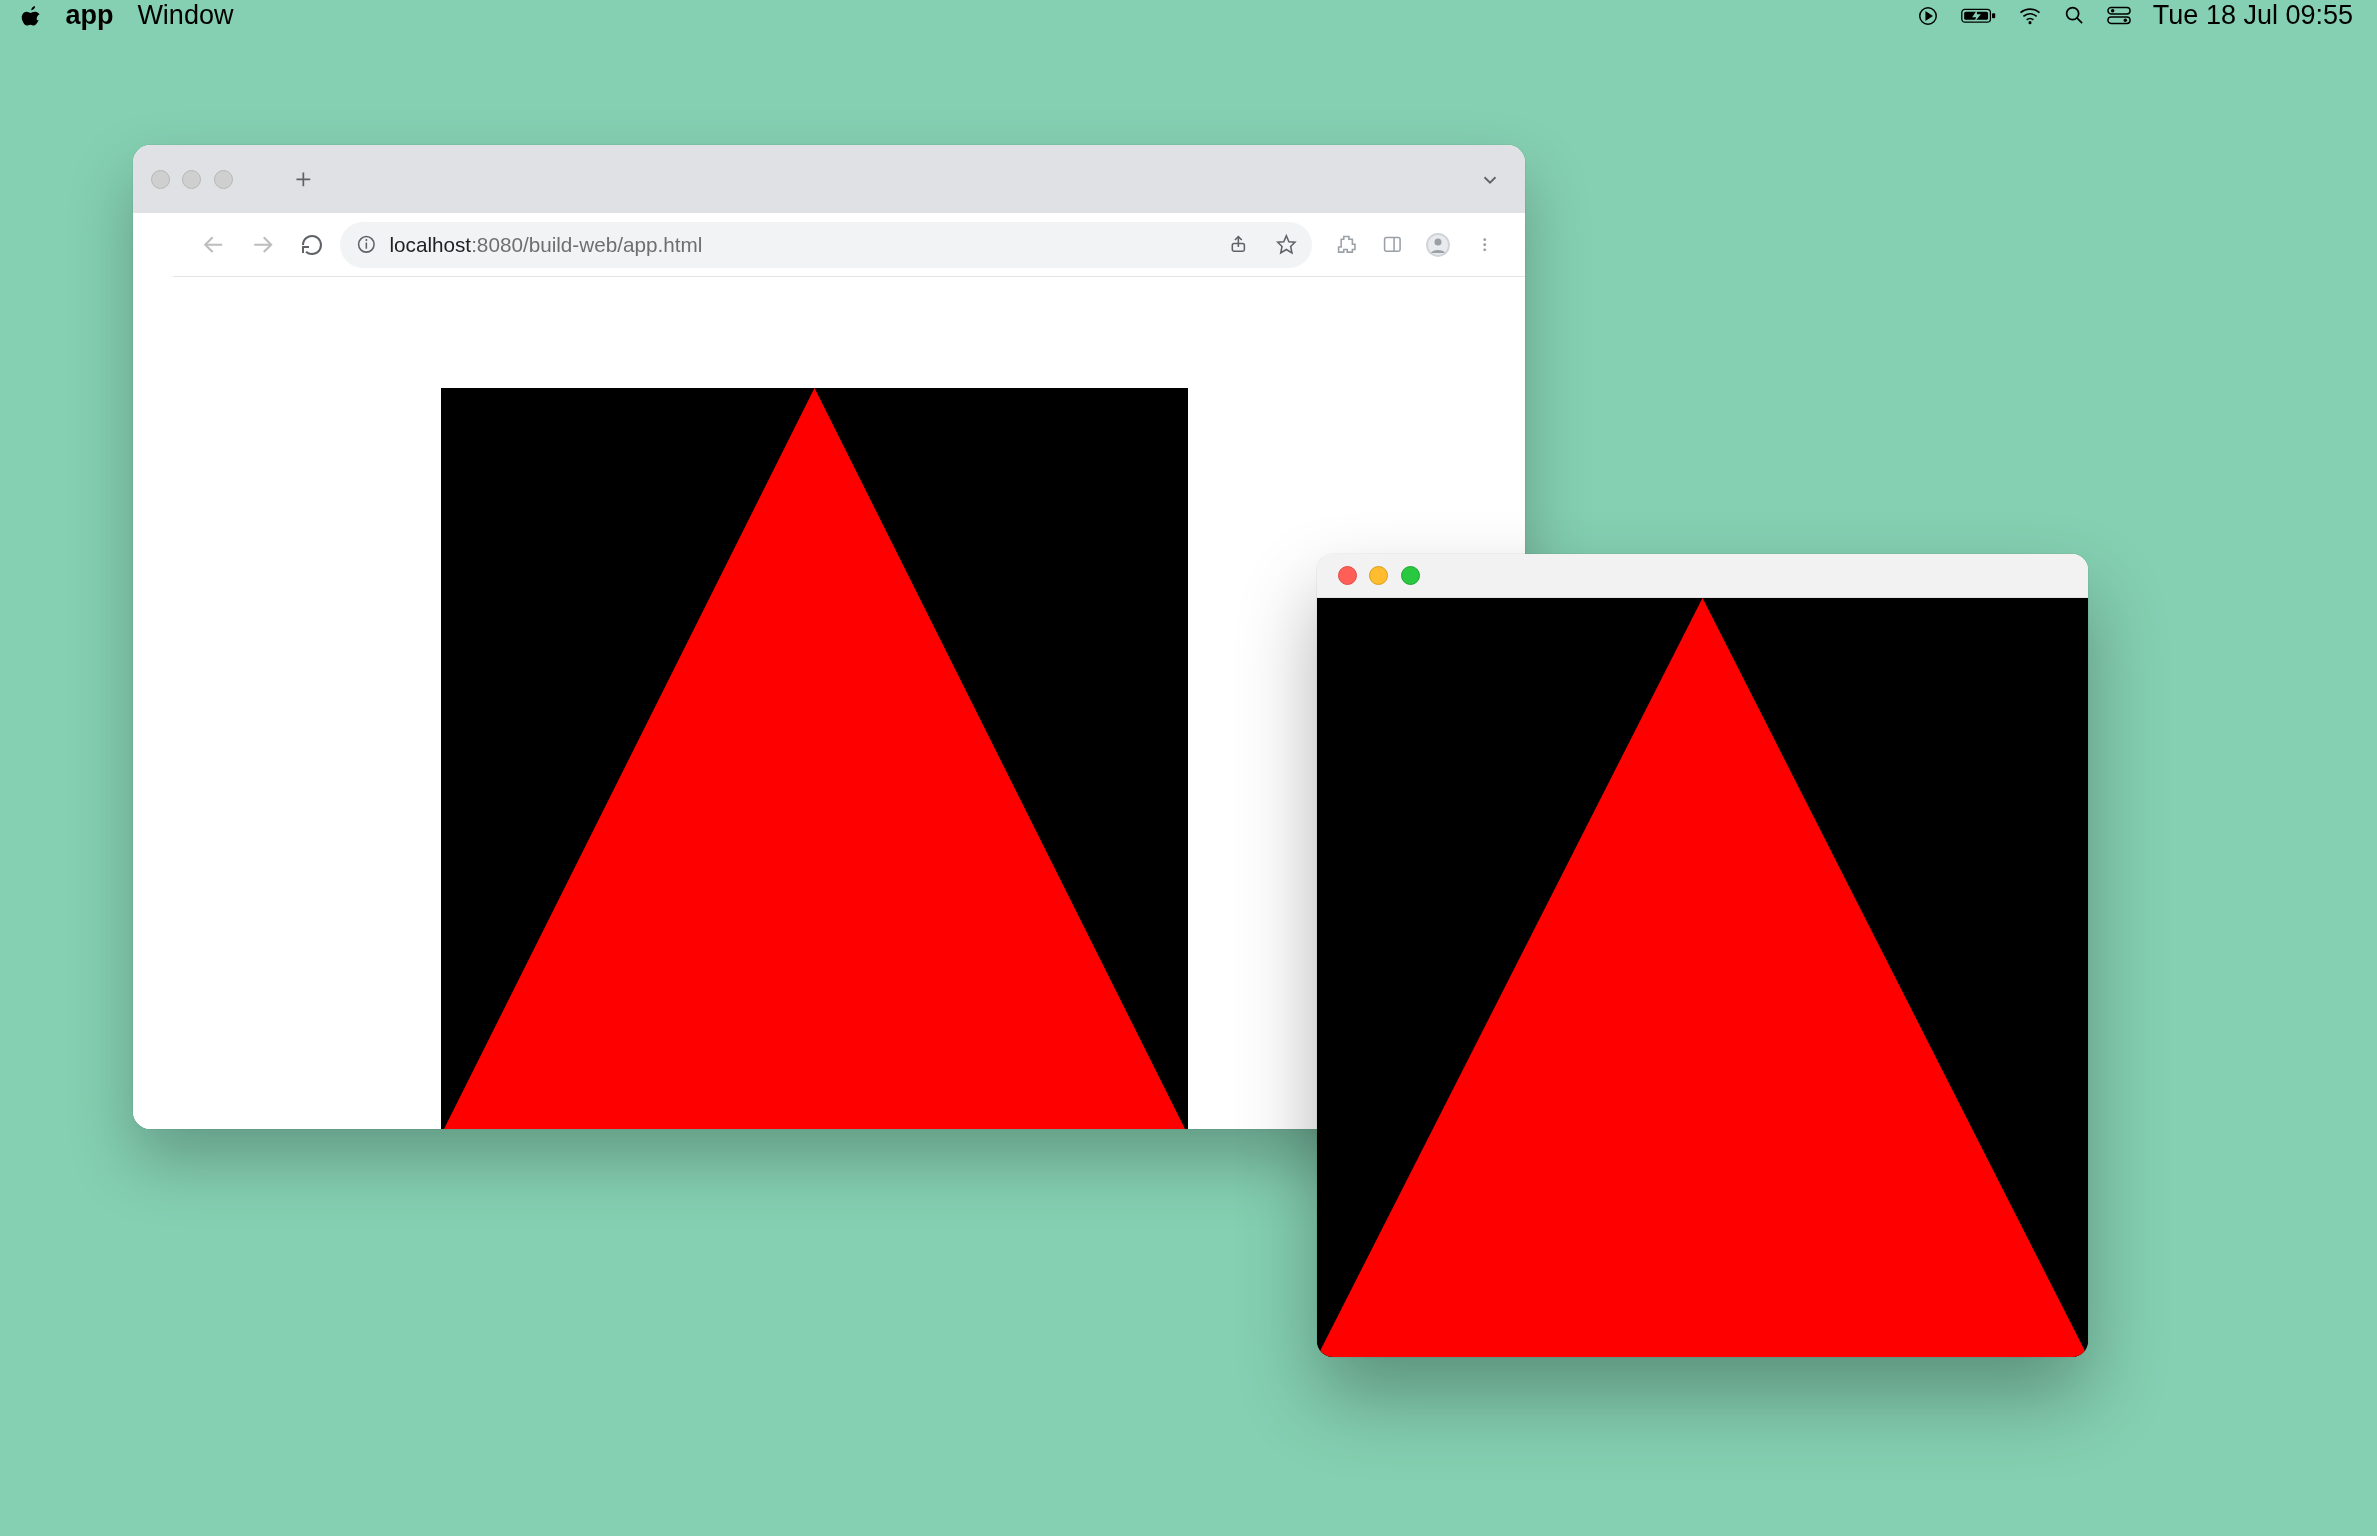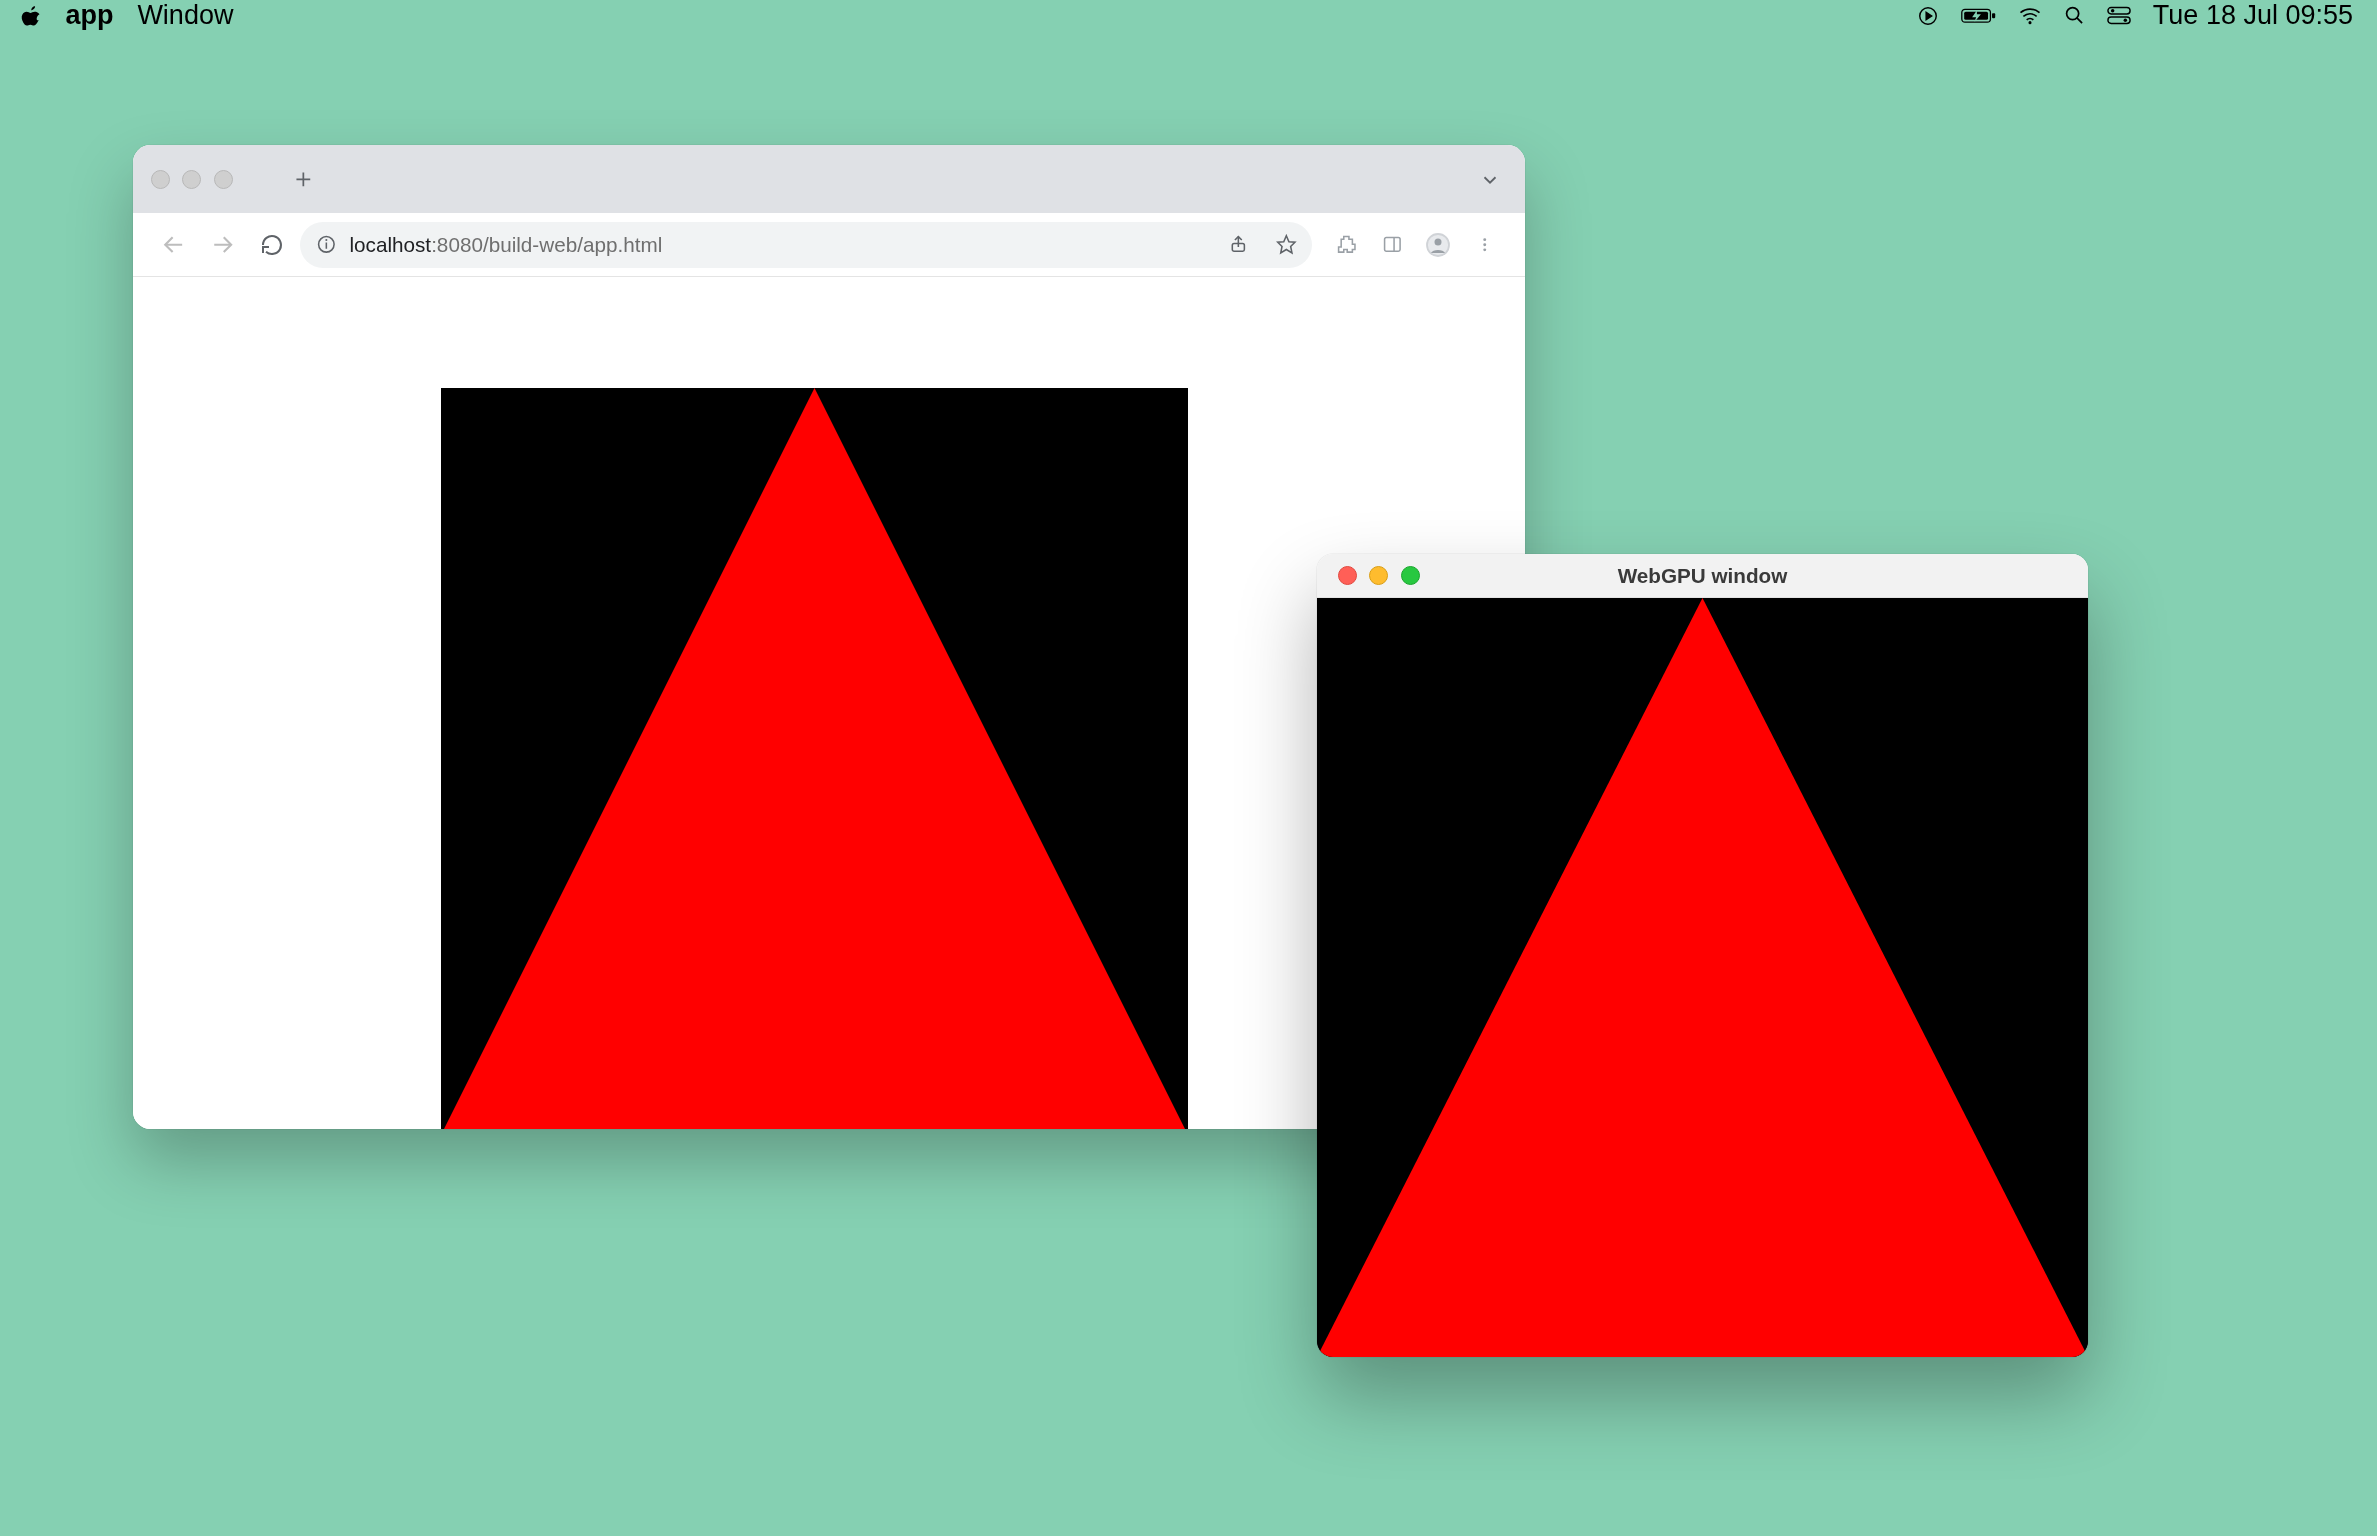--- a/index.html
+++ b/index.html
@@ -76,20 +76,21 @@
   .newtab { width:24px; height:24px; color:#5f6368; margin-left: 25.4px; display:flex; align-items:center; justify-content:center; }
   .chevdown { position:absolute; right:24px; top:24px; width:22px; height:22px; color:#5f6368; }
 
   .toolbar {
     height: 64px;
     background: #fff;
     border-bottom: 0.8px solid #e4e4e4;
     display: flex; align-items: center;
     padding: 0 19px;
     gap: 6.4px;
+    margin-left: 40px;
   }
   .toolbar .nav-btn, .toolbar .tb-icon {
     width: 43px; height: 43px;
     display:flex; align-items:center; justify-content:center;
     color:#5f6368;
     border-radius: 50%;
   }
   .toolbar .nav-btn.disabled { color:#bdbdbd; }
   .addrbar {
     flex: 1;
@@ -341,21 +342,20 @@
   </div>
 </div>
 
 <div class="native">
   <div class="titlebar">
     <div class="traffic">
       <div class="dot red"></div>
       <div class="dot yellow"></div>
       <div class="dot green"></div>
     </div>
-    <div class="title">WebGPU window</div>
   </div>
   <div class="canvas2">
     <svg viewBox="0 0 100 100" preserveAspectRatio="none">
       <rect width="100" height="100" fill="#000"></rect>
       <polygon points="50,0 100,100 0,100" fill="#ff0000"></polygon>
     </svg>
   </div>
 </div>
 
 

